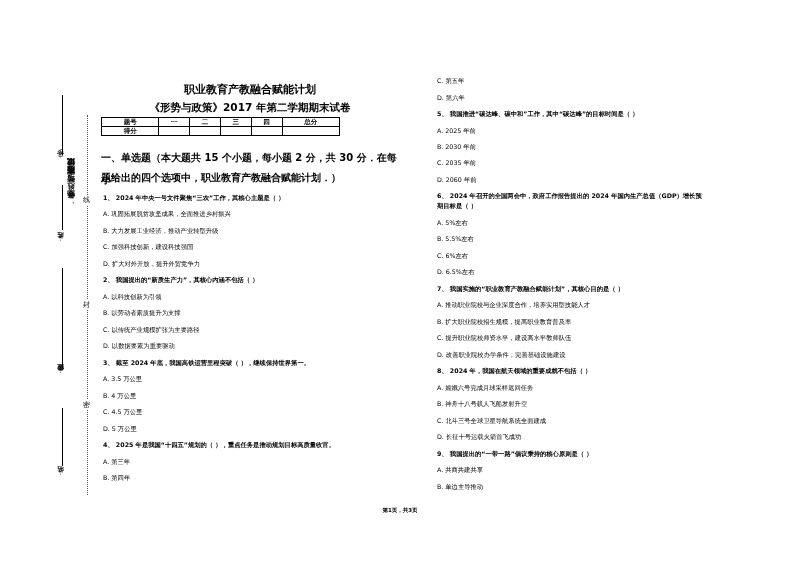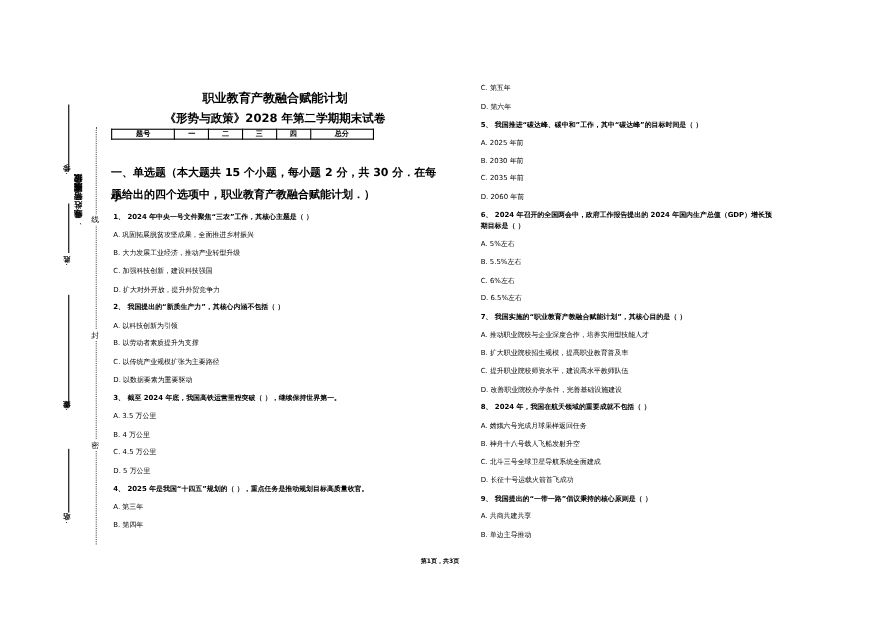--- a/index.html
+++ b/index.html
@@ -31,31 +31,39 @@
 <div class="abs vtext" style="left:56px;top:472px;">站名：</div>
 
 <div class="abs vtext" style="left:67px;top:165px;font-size:8px;">凡年级专业、姓名、学号错写、漏写或字迹不清者，成绩按零分记。</div>
 
 <div class="abs dots" style="left:87px;top:115px;height:380px;"></div>
 <div class="abs" style="left:83px;top:195px;font-size:7px;background:#fff;">线</div>
 <div class="abs" style="left:83px;top:300px;font-size:7px;background:#fff;">封</div>
 <div class="abs" style="left:83px;top:400px;font-size:7px;background:#fff;">密</div>
 
 <div class="abs title1">职业教育产教融合赋能计划</div>
-<div class="abs title2">《形势与政策》2028 年第二学期期末试卷</div>
+<div class="abs title2">《形势与政策》2017 年第二学期期末试卷</div>
 
 <table class="score">
   <tbody>
       <tr>
     <td>题号</td>
     <td>一</td>
     <td>二</td>
     <td>三</td>
     <td>四</td>
     <td>总分</td>
+  </tr>
+  <tr>
+    <td>得分</td>
+    <td></td>
+    <td></td>
+    <td></td>
+    <td></td>
+    <td></td>
   </tr>
 </tbody>
   </table>
 
 <div class="abs sec" style="top:147px;">一、单选题（本大题共 15 个小题，每小题 2 分，共 30 分．在每小</div>
 <div class="abs sec" style="top:167px;">题给出的四个选项中，职业教育产教融合赋能计划．）</div>
 
 <div class="abs q qs" style="left:103px;top:194px;">1、 2024 年中央一号文件聚焦“三农”工作，其核心主题是（ ）</div>
 <div class="abs q" style="left:103px;top:210px;">A. 巩固拓展脱贫攻坚成果，全面推进乡村振兴</div>
 <div class="abs q" style="left:103px;top:227px;">B. 大力发展工业经济，推动产业转型升级</div>

